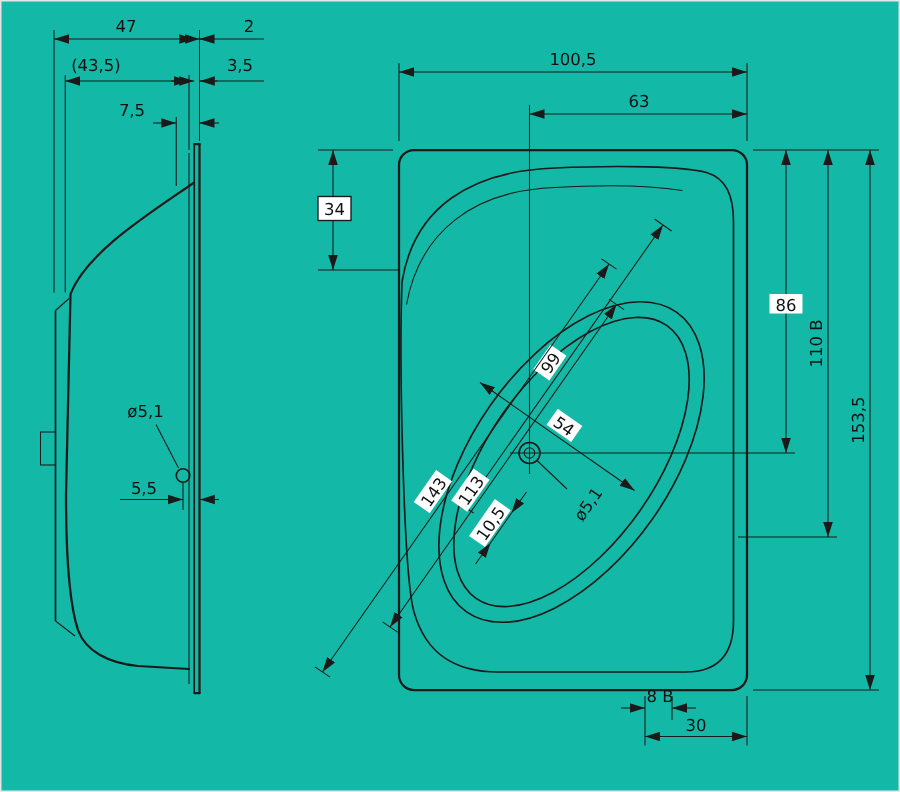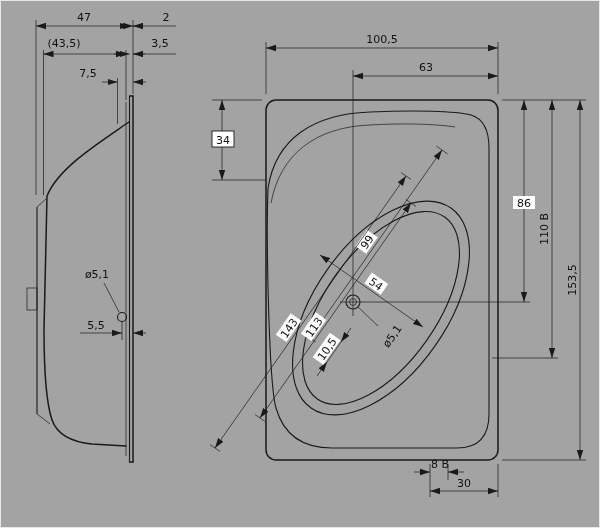--- a/index.html
+++ b/index.html
@@ -1,16 +1,16 @@
 <!DOCTYPE html>
 <html><head>
 <meta charset="utf-8">
 <style>
   html,body{margin:0;padding:0;background:#ffffff;}
-  #stage{position:relative;width:600px;height:528px;background:#a3a3a3;overflow:hidden;
+  #stage{position:relative;width:600px;height:528px;background:#14b8a6;overflow:hidden;
          font-family:"DejaVu Sans", sans-serif;}
   #stage .frame{position:absolute;inset:0;border:1px solid #e6e6e6;pointer-events:none;}
   svg{display:block;}
   .outline{fill:none;stroke:#1a1a1a;stroke-width:1.5;stroke-linejoin:round;stroke-linecap:round;}
   .mid{fill:none;stroke:#1a1a1a;stroke-width:1.1;stroke-linejoin:round;}
   .thin{fill:none;stroke:#1a1a1a;stroke-width:0.7;}
   .dim{fill:none;stroke:#1a1a1a;stroke-width:0.7;}
   text.dimtxt{font-size:11px;fill:#111111;}
   .lblbg{fill:#ffffff;stroke:none;}
   .box{fill:#ffffff;stroke:#1a1a1a;stroke-width:0.9;}

